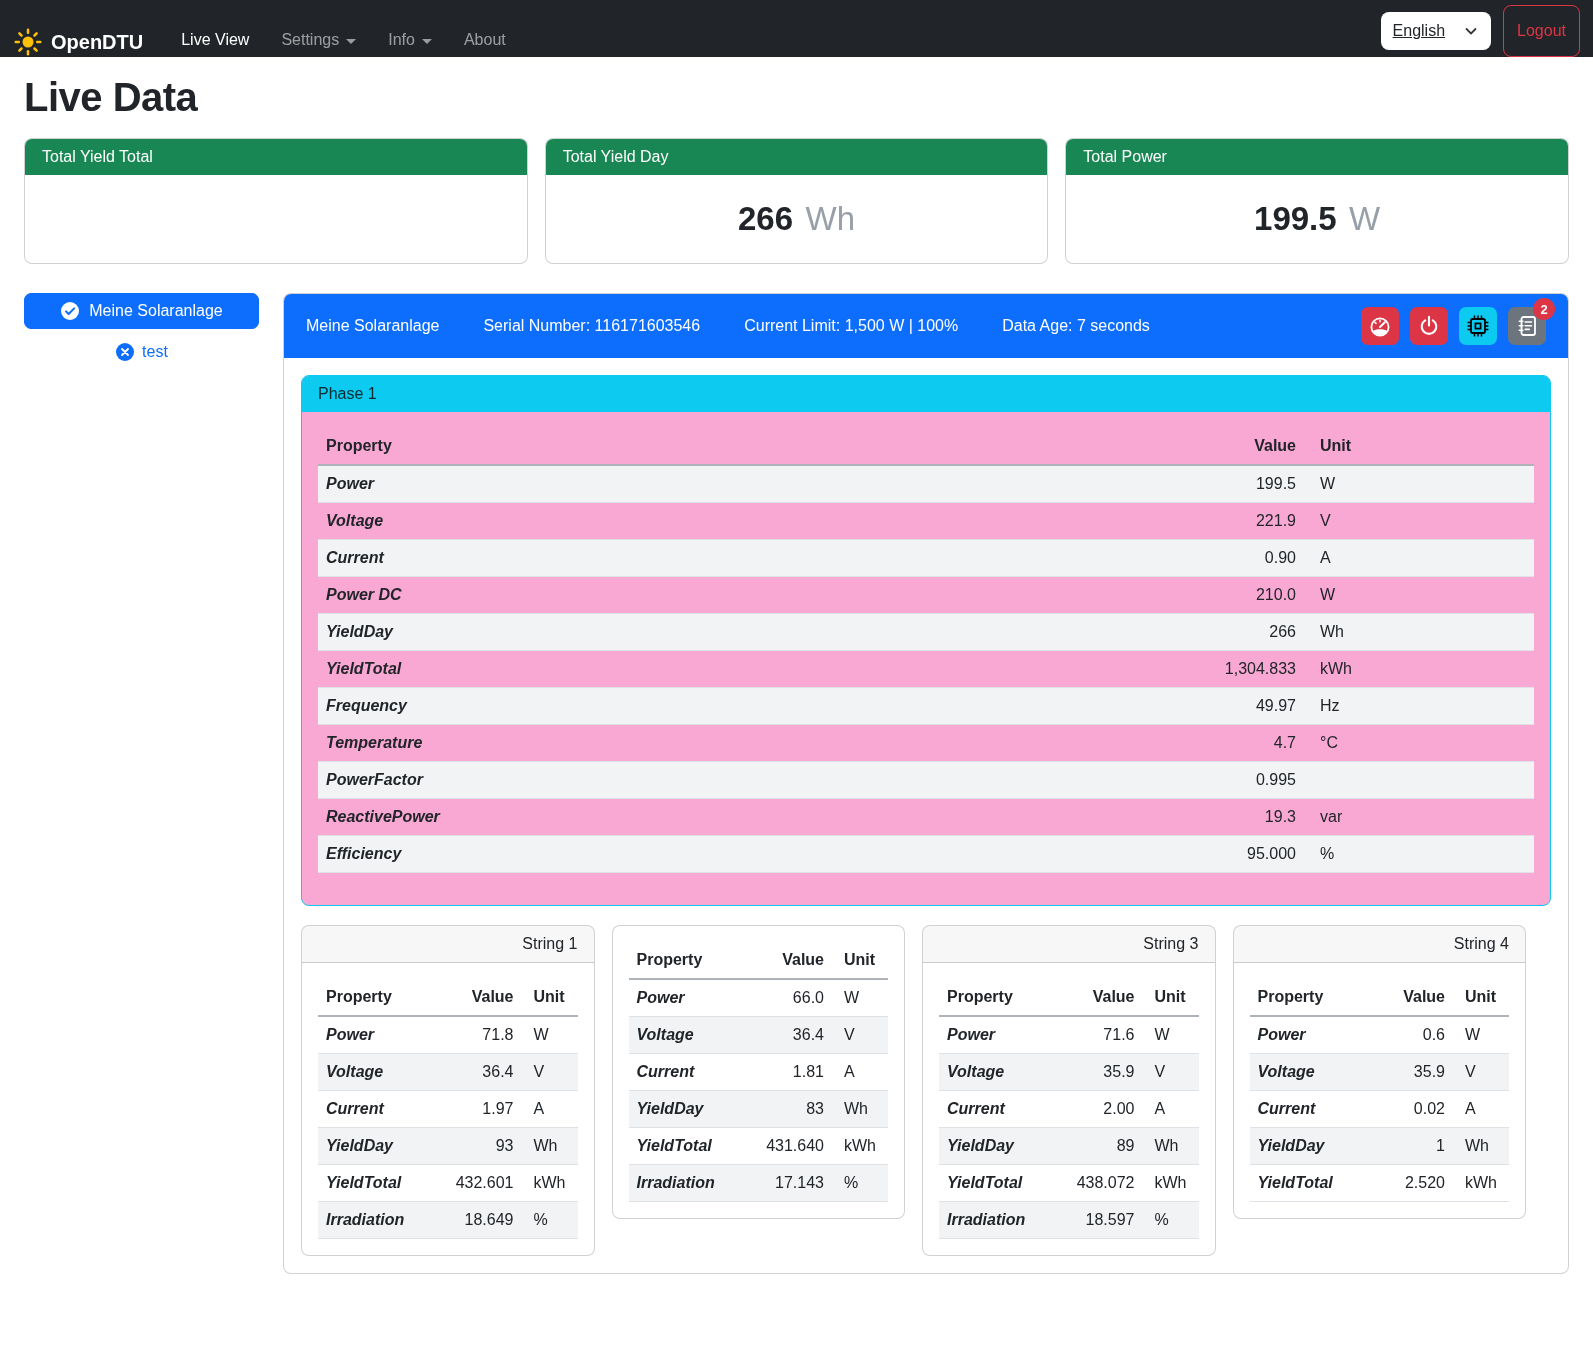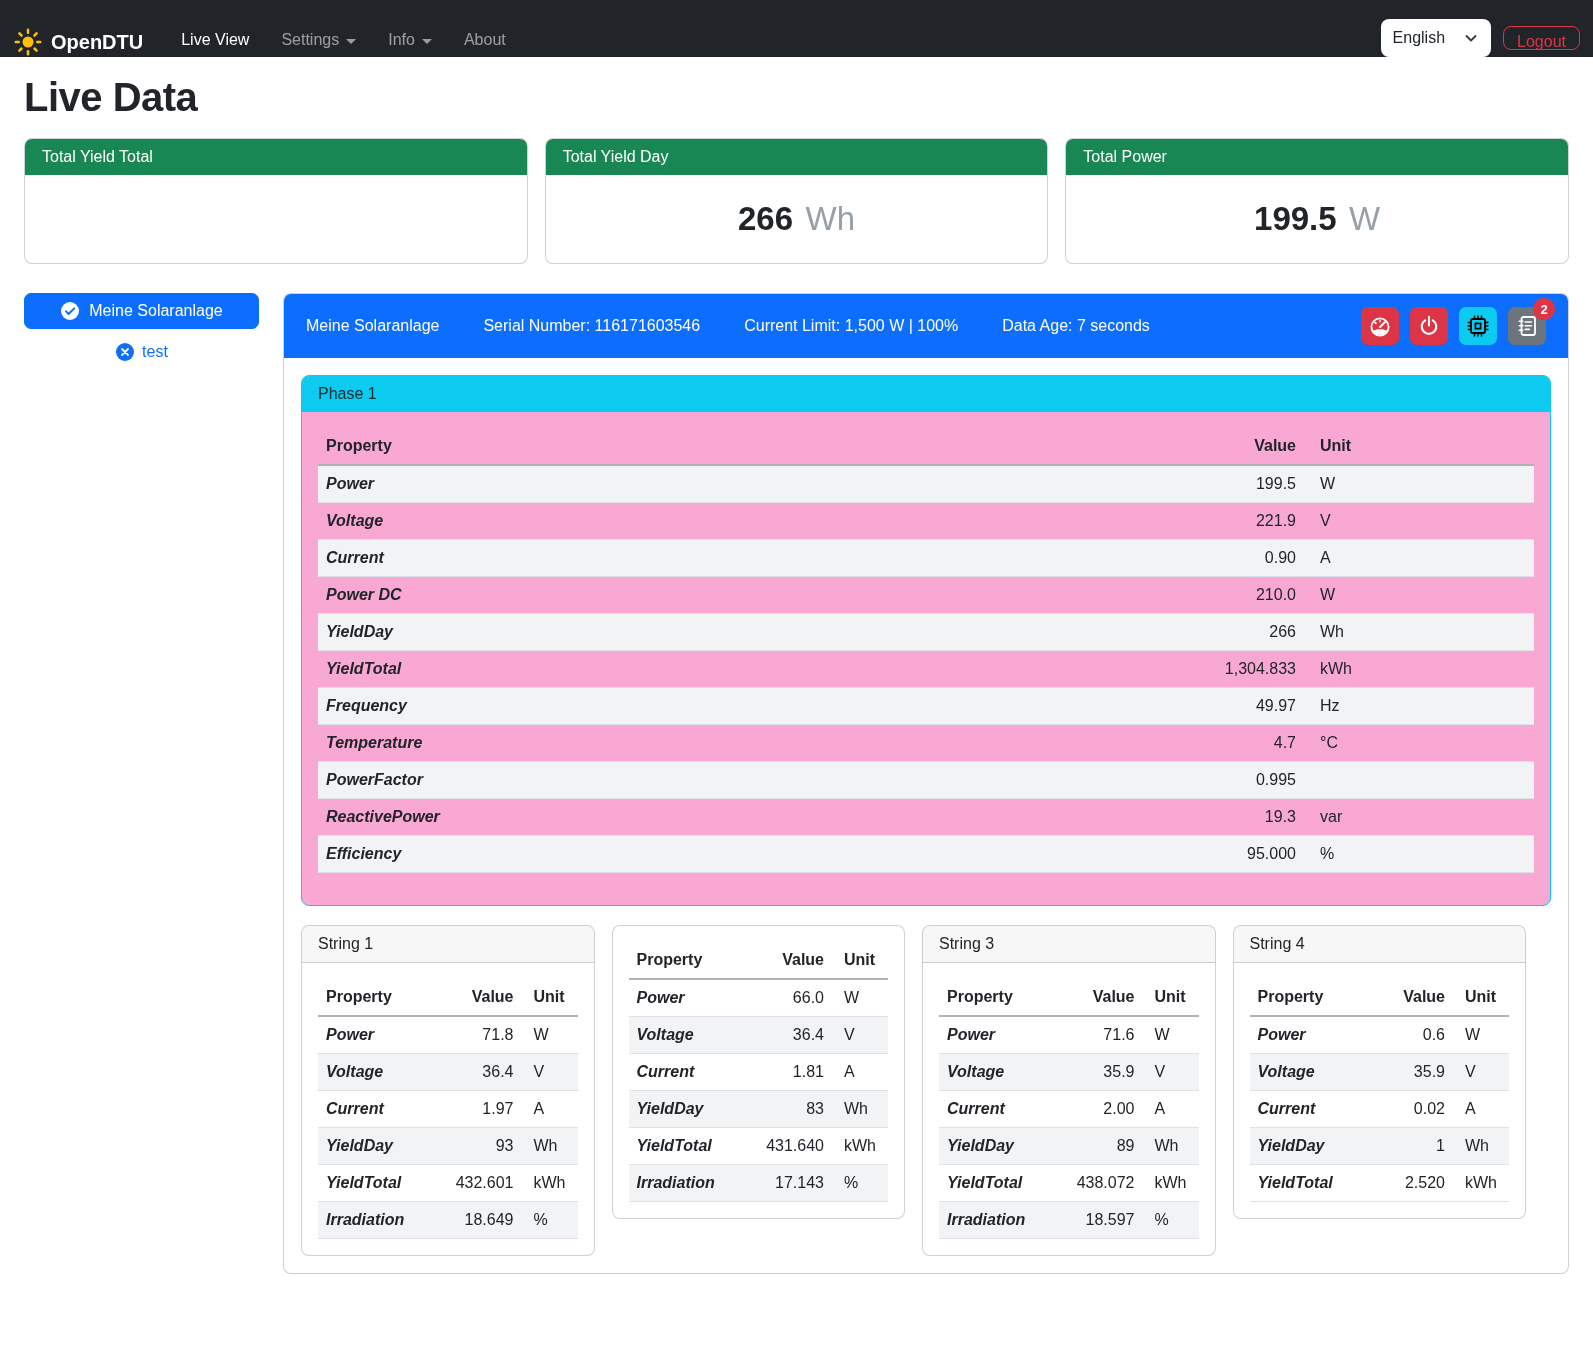--- a/index.html
+++ b/index.html
@@ -23,25 +23,25 @@
   .navlink.active { color:#fff; }
   .caret {
     display:inline-block; width:0; height:0; margin-top:2px;
     border-top:5px solid currentColor; border-left:5px solid transparent;
     border-right:5px solid transparent;
   }
   .nav-right { margin-left:auto; display:flex; align-items:center; gap:12px; }
   .lang-select {
     background:#fff; color:#212529; border-radius:8px; height:38px;
     padding:6px 12px; display:flex; align-items:center; gap:18px;
-    font-size:16px; cursor:pointer;
+    font-size:16px; cursor:pointer;text-decoration:underline;
   }
   .logout-btn {
     background:transparent; border:1px solid #dc3545; color:#dc3545;
-    border-radius:8px; height:24px; padding:6px 13px; font-size:16px;
+    border-radius:8px; height:52px; padding:6px 13px; font-size:16px;
     font-family:inherit; cursor:pointer;
   }
 
   
   .container { padding:14px 24px 0 24px; }
   h1.page-title { font-size:40px; font-weight:700; margin:4px 0 18px 0; letter-spacing:-0.5px; }
 
   .summary-row { display:grid; grid-template-columns:repeat(3,1fr); gap:17px; margin-bottom:29px; }
   .card { background:#fff; border:1px solid rgba(0,0,0,.18); border-radius:8px; }
   .summary-card .card-header {
@@ -99,21 +99,21 @@
   .phase-table th.unit, .phase-table td.unit { width:230px; padding-left:16px; }
   .string-table th.val,  .string-table td.val  { width:92px; }
   .string-table th.unit, .string-table td.unit { width:56px; padding-left:12px; }
   .phase-table  tbody tr:nth-of-type(odd)  td { background:#f2f3f4; }
   .string-table tbody tr:nth-of-type(even) td { background:#f2f3f4; }
 
   
   .strings-row { display:grid; grid-template-columns:repeat(4,1fr); gap:17px; align-items:start; padding-right:25px; }
   .string-card .card-header {
     background:rgba(0,0,0,.03); padding:9px 16px; font-size:16px;
-    border-bottom:1px solid rgba(0,0,0,.18); border-radius:7px 7px 0 0; color:#212529;
+    border-bottom:1px solid rgba(0,0,0,.18); border-radius:7px 7px 0 0; color:#212529;text-align:right;
   }
   .string-card .card-body { padding:16px 16px 0 16px; }
 </style>
 </head>
 <body>
 
 <nav class="navbar">
   <div class="brand">
     <svg width="30" height="30" viewBox="0 0 24 24">
       <circle cx="12" cy="12" r="4.4" fill="#ffc107"></circle>

